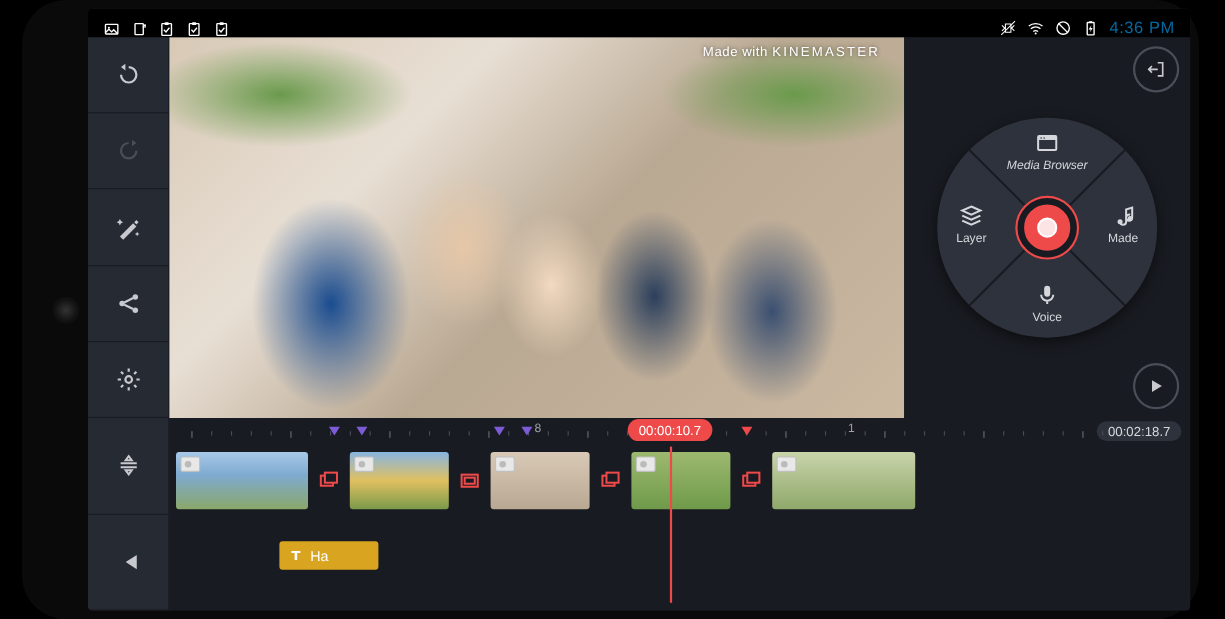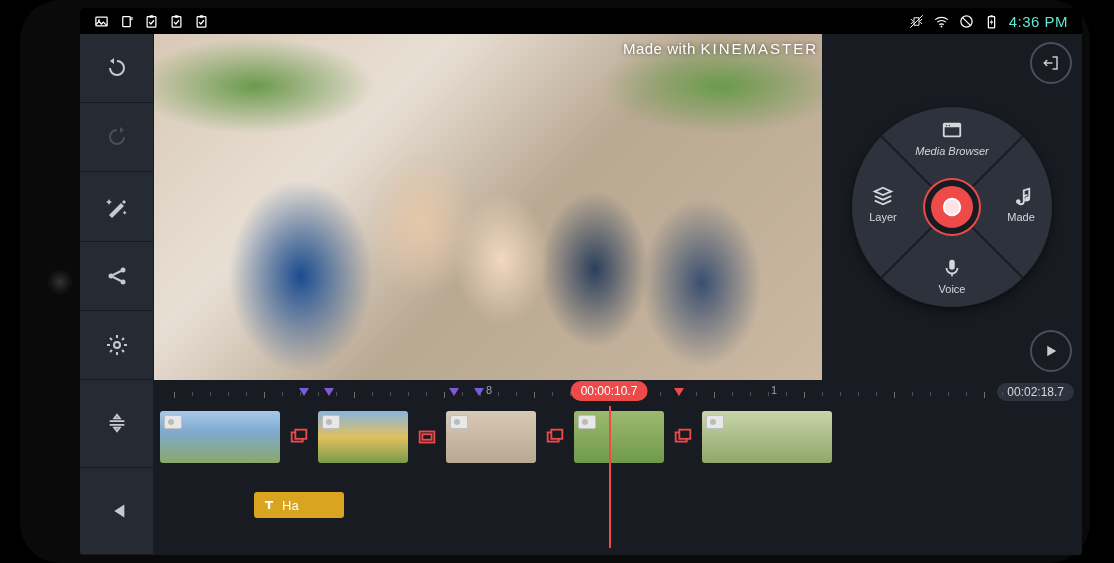--- a/index.html
+++ b/index.html
@@ -38,24 +38,24 @@
     border-radius: 4px;
     display: flex;
     flex-direction: column;
     overflow: hidden;
   }
   
   .status-bar {
     height: 26px;
     background: #000;
     display: flex;
-    align-items: center;
+    align-items: flex-end;
     justify-content: space-between;
     padding: 0 14px;
-    color: #5eead4;
+    color: #0369a1;
     font-size: 13px;
   }
   .status-left, .status-right { display: flex; align-items: center; gap: 10px; }
   .status-icon { width: 15px; height: 15px; display: inline-flex; align-items: center; justify-content: center; }
   .status-icon svg { width: 100%; height: 100%; }
   .clock { font-size: 15px; letter-spacing: .5px; }
 
   
   .editor {
     flex: 1;
@@ -106,23 +106,23 @@
       radial-gradient(ellipse 120px 160px at 22% 70%,#1a4c8f 0%,transparent 60%),
       radial-gradient(ellipse 90px 120px at 40% 55%,#e6c7a8 0%,transparent 60%),
       radial-gradient(ellipse 80px 110px at 52% 65%,#f2d9c0 0%,transparent 60%),
       radial-gradient(ellipse 90px 130px at 66% 68%,#2b3f5c 0%,transparent 60%),
       radial-gradient(ellipse 100px 140px at 82% 72%,#3a4f70 0%,transparent 60%),
       radial-gradient(ellipse 200px 80px at 15% 15%,#6a9a4c 0%,transparent 60%),
       radial-gradient(ellipse 200px 80px at 85% 15%,#6a9a4c 0%,transparent 60%);
   }
   .watermark {
     position: absolute;
-    top: 6px; right: 4px;
+    top: 6px; right: 22px;
     color: #fff;
-    font-size: 15px;
+    font-size: 12px;
     text-shadow: 0 0 4px rgba(0,0,0,.6);
     letter-spacing: .5px;
   }
   .watermark .brand { font-weight: 300; letter-spacing: 2px; }
 
   
   .right-panel {
     width: 260px;
     background: #181b21;
     position: relative;

